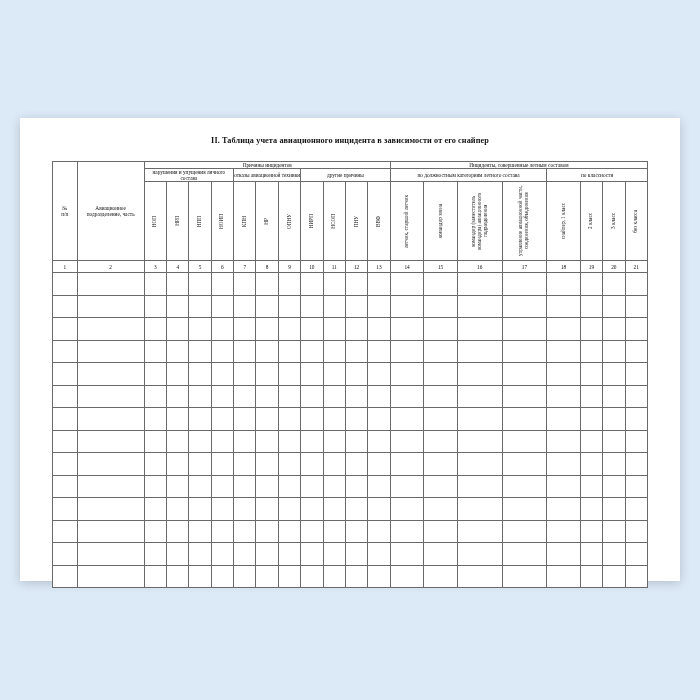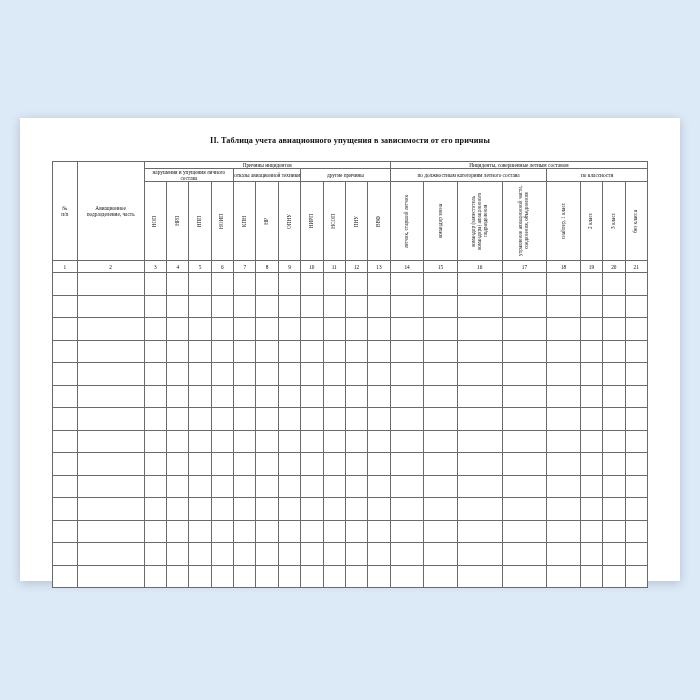--- a/index.html
+++ b/index.html
@@ -94,21 +94,21 @@
   .cell-np {
     font-size: 5.6px;
     line-height: 1.25;
   }
 </style>
 </head>
 <body>
 
 <div id="page-shadow">
 
-  <div class="doc-title">II. Таблица учета авиационного упущения в зависимости от его причины</div>
+  <div class="doc-title">II. Таблица учета авиационного инцидента в зависимости от его снайпер</div>
 
   <table class="reg">
     <colgroup>
       <col class="col-np">
       <col class="col-unit">
       <col class="col-n">
         <col class="col-n">
         <col class="col-n">
         <col class="col-n">
       <col class="col-n">

